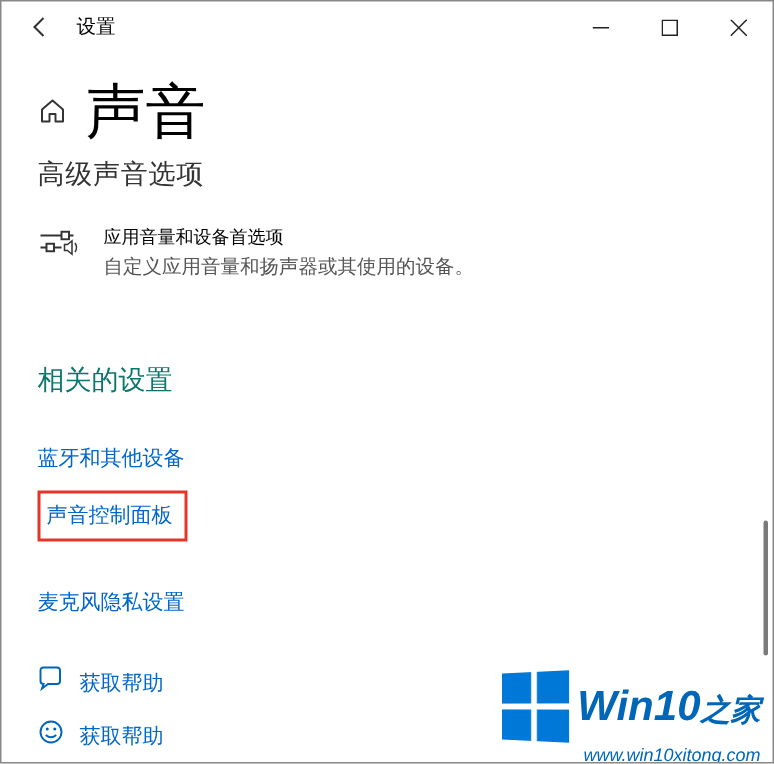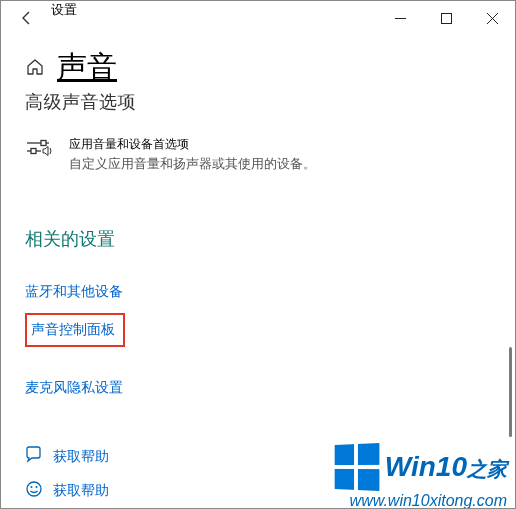--- a/index.html
+++ b/index.html
@@ -9,21 +9,21 @@
     color: #000;
     background: #fff;
     width: 516px;
     height: 509px;
     position: relative;
     overflow: hidden;
     border: 1px solid #888;
   }
   .titlebar {
     display: flex;
-    align-items: flex-start;
+    align-items: center;
     height: 34px;
     padding-left: 6px;
   }
   .titlebar .back {
     width: 40px; height: 34px;
     display: flex; align-items: center; justify-content: center;
     font-size: 16px;
   }
   .titlebar .title {
     font-size: 13px;
@@ -45,23 +45,22 @@
     position: relative;
   }
   .page-header {
     display: flex;
     align-items: center;
     margin-top: 12px;
     gap: 12px;
   }
   .page-header .home-icon { font-size: 18px; color: #333; position: relative; top:2px;}
   .page-header h1 {
-    font-size: 30px;
+    font-size: 40px;
     font-weight: 400;
-    text-decoration: underline;
   }
   .subheading {
     font-size: 18px;
     font-weight: 400;
     margin-top: 2px;
     color: #333;
     letter-spacing: 0.5px;
   }
   .option-row {
     display: flex;
@@ -133,21 +132,21 @@
     width: 46px; height: 46px;
     display:grid;
     grid-template-columns:1fr 1fr;
     grid-template-rows:1fr 1fr;
     gap:4px;
     transform: perspective(120px) rotateY(-14deg);
   }
   .watermark .win-logo div { background:#0078d7; }
   .watermark .wm-text { font-size:28px; color:#0066b8; font-style:italic; font-weight:600;}
   .watermark .wm-text .zhi { font-size:20px; }
-  .watermark .wm-url { font-size:16px; color:#0066b8; font-style:italic; margin-top:2px;}
+  .watermark .wm-url { font-size:12px; color:#0066b8; font-style:italic; margin-top:2px;}
 </style>
 </head>
 <body>
 
 <div class="titlebar">
   <div class="back">
     <svg width="16" height="16" viewBox="0 0 16 16">
         <path d="M10 2 L4 8 L10 14" stroke="#333" stroke-width="1.4" fill="none"></path>
       </svg>
   </div>

